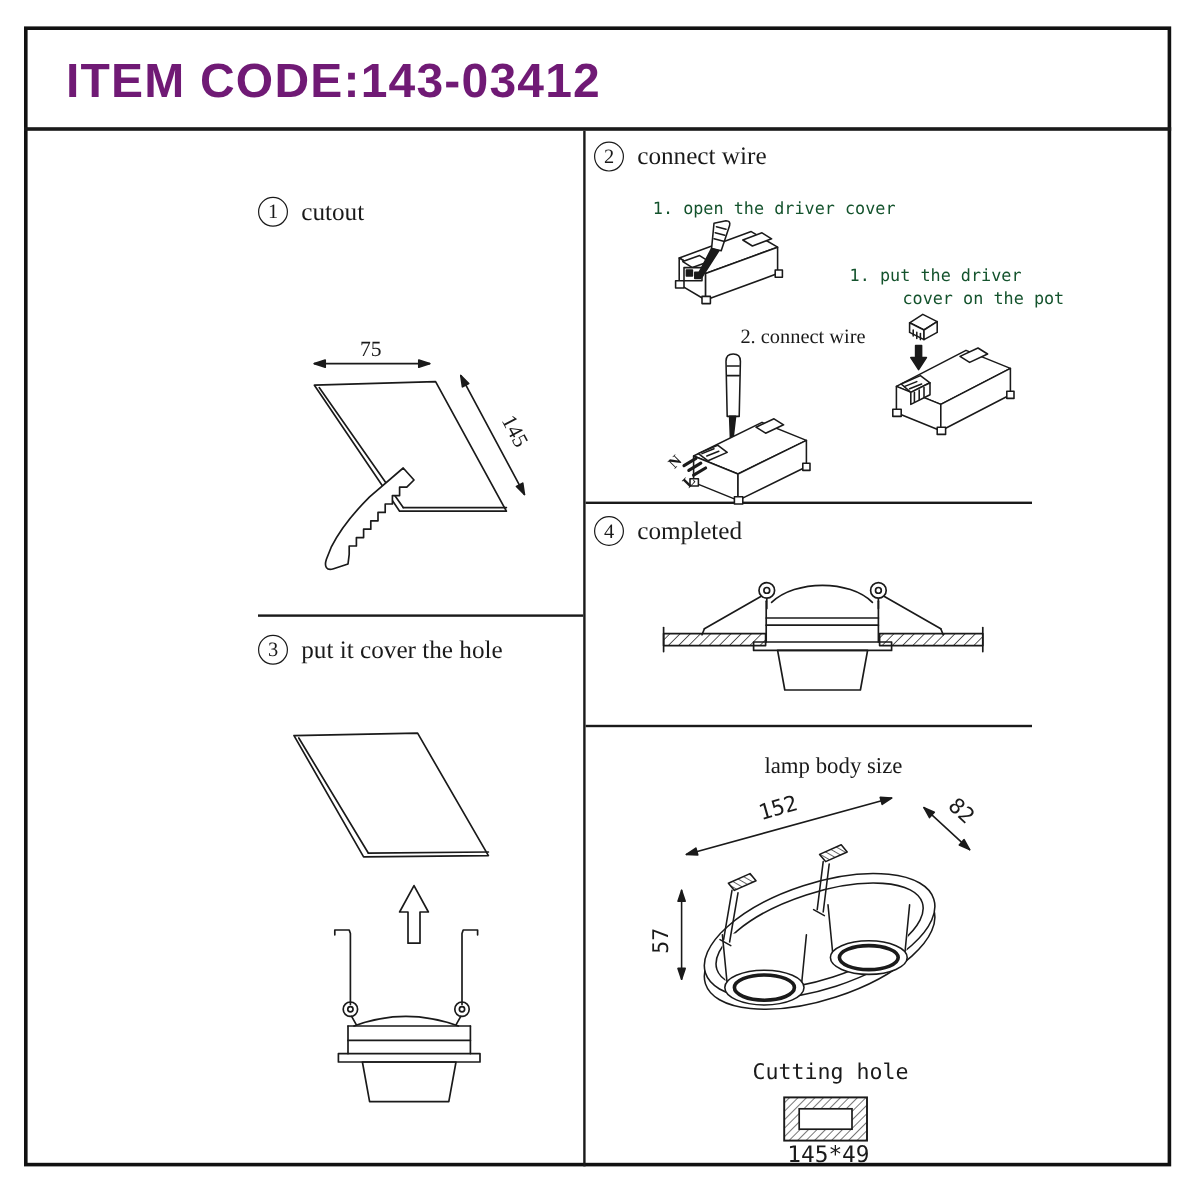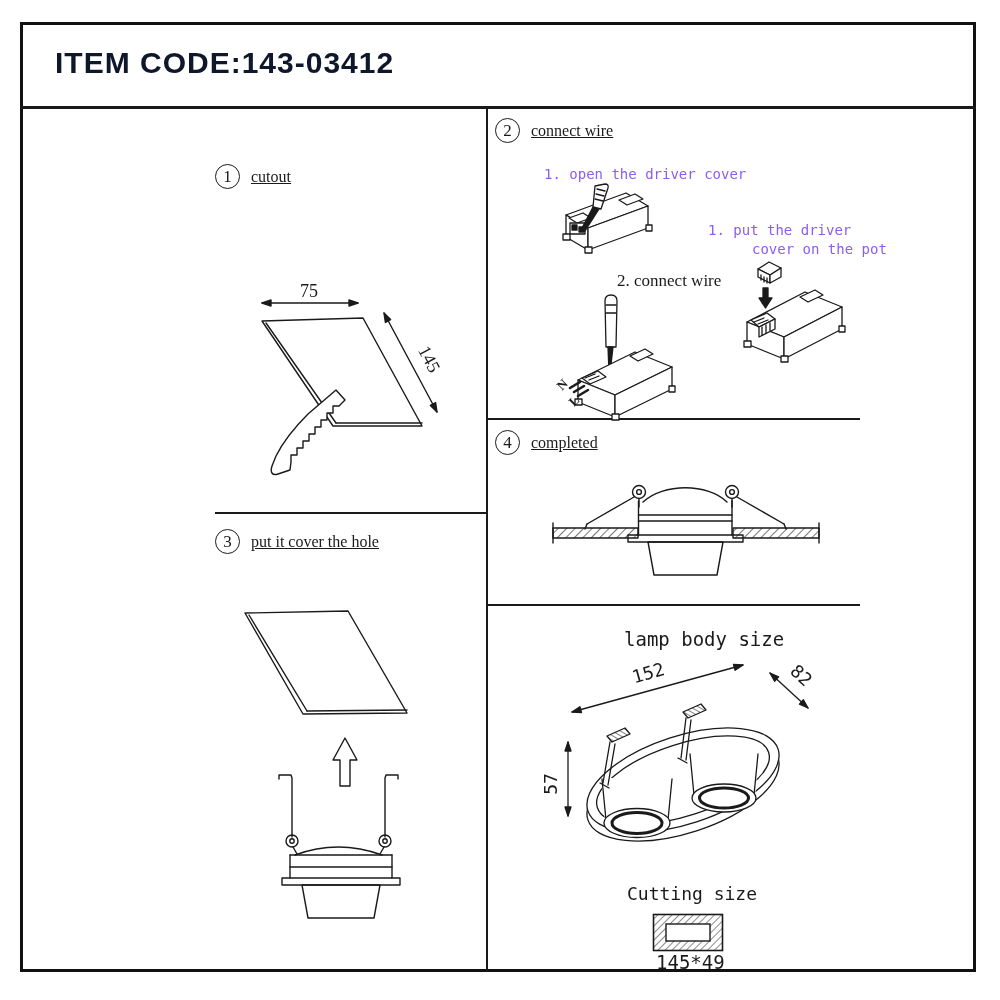--- a/index.html
+++ b/index.html
@@ -3,28 +3,28 @@
 <meta charset="utf-8">
 <style>
   html,body{margin:0;padding:0;background:#fff;}
   .page{position:relative;width:1000px;height:1000px;background:#fff;
         font-family:"Liberation Serif", serif;color:#1a1a1a;overflow:hidden;}
   .outer-border{position:absolute;left:20px;top:22px;width:956px;height:950px;
         border:3px solid #111;box-sizing:border-box;}
   .hline,.vline{position:absolute;background:#1a1a1a;}
   .item-code{position:absolute;left:55px;top:46px;
         font-family:"Liberation Sans", sans-serif;font-weight:700;
-        font-size:30px;letter-spacing:1px;color:#0f172a;}
+        font-size:40px;letter-spacing:1px;color:#701a75;}
   .step-title{position:absolute;display:flex;align-items:center;gap:11px;}
   .circ-num{width:25px;height:25px;border:1.6px solid #1a1a1a;border-radius:50%;
         display:flex;align-items:center;justify-content:center;
         font-size:17px;font-family:"Liberation Serif",serif;flex:0 0 auto;box-sizing:border-box;}
-  .step-label{font-size:16px;font-family:"Liberation Serif",serif;text-decoration:underline;}
+  .step-label{font-size:21px;font-family:"Liberation Serif",serif;}
   .sub-label{position:absolute;font-family:"DejaVu Sans Mono",monospace;
-        font-size:14px;letter-spacing:0px;color:#8b5cf6;}
+        font-size:14px;letter-spacing:0px;color:#14532d;}
   .serif-label{position:absolute;font-family:"Liberation Serif",serif;font-size:17px;margin-left:16px;}
   .size-title{position:absolute;font-family:"DejaVu Sans Mono",monospace;font-size:19px;}
   svg{position:absolute;overflow:visible;}
   svg text{fill:#1a1a1a;}
 </style>
 </head>
 <body>
 
 <div class="page">
   <div class="outer-border"></div>
@@ -246,21 +246,21 @@
         <line x1="95.5" y1="26" x2="95.5" y2="60"></line>
         <line x1="189" y1="26" x2="189" y2="60"></line>
         <line x1="95.5" y1="40" x2="189" y2="40"></line>
         <line x1="95.5" y1="46" x2="189" y2="46"></line>
         <rect x="85" y="60" width="115" height="7"></rect>
         <polygon points="105,67 180,67 174,100 111,100"></polygon>
       </g>
     </g>
   </svg>
 
-  <div class="size-title" style="left:624px;top:628px;">lamp body size</div>
+  <div class="size-title" style="left:637px;top:628px;font-family:Liberation Serif, serif;">lamp body size</div>
 
   <svg style="left:545px;top:650px;" width="335" height="235" viewBox="0 0 335 235">
     <defs>
       <pattern id="hatchL" width="4" height="4" patternUnits="userSpaceOnUse" patternTransform="rotate(120)">
         <line x1="0" y1="0" x2="0" y2="4" stroke="#1a1a1a" stroke-width="1.1"></line>
       </pattern>
     </defs>
     <g fill="none" stroke="#1a1a1a" stroke-width="1.3" stroke-linejoin="round" stroke-linecap="round">
 
       <g>
@@ -310,21 +310,21 @@
         <line x1="141" y1="68" x2="136" y2="108"></line>
         <line x1="146" y1="70" x2="141" y2="110"></line>
         <line x1="133" y1="108" x2="142" y2="113"></line>
       </g>
     </g>
     <text x="105" y="29" font-size="18" text-anchor="middle" transform="rotate(-16 105 29)" font-family="DejaVu Sans Mono, monospace">152</text>
     <text x="252" y="30" font-size="18" text-anchor="middle" transform="rotate(43 252 30)" font-family="DejaVu Sans Mono, monospace">82</text>
     <text x="12" y="134" font-size="18" text-anchor="middle" transform="rotate(-90 12 134)" font-family="DejaVu Sans Mono, monospace">57</text>
   </svg>
 
-  <div class="size-title" style="left:627px;top:883px;font-size:18px;">Cutting size</div>
+  <div class="size-title" style="left:627px;top:883px;font-size:18px;">Cutting hole</div>
 
   <svg style="left:652px;top:913px;" width="75" height="42" viewBox="0 0 75 42">
     <defs>
       <pattern id="hatchK" width="5" height="5" patternUnits="userSpaceOnUse" patternTransform="rotate(45)">
         <line x1="0" y1="0" x2="0" y2="5" stroke="#1a1a1a" stroke-width="1"></line>
       </pattern>
     </defs>
     <rect x="1.5" y="1.5" width="69" height="36" fill="url(#hatchK)" stroke="#1a1a1a" stroke-width="1.6"></rect>
     <rect x="14" y="11" width="44" height="17" fill="#fff" stroke="#1a1a1a" stroke-width="1.4"></rect>
   </svg>

